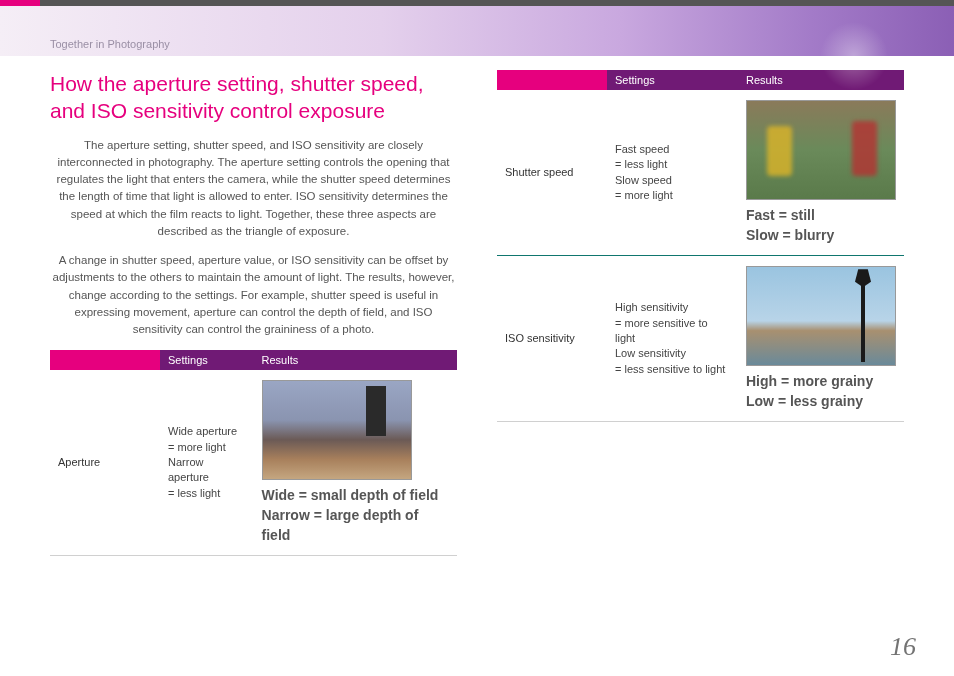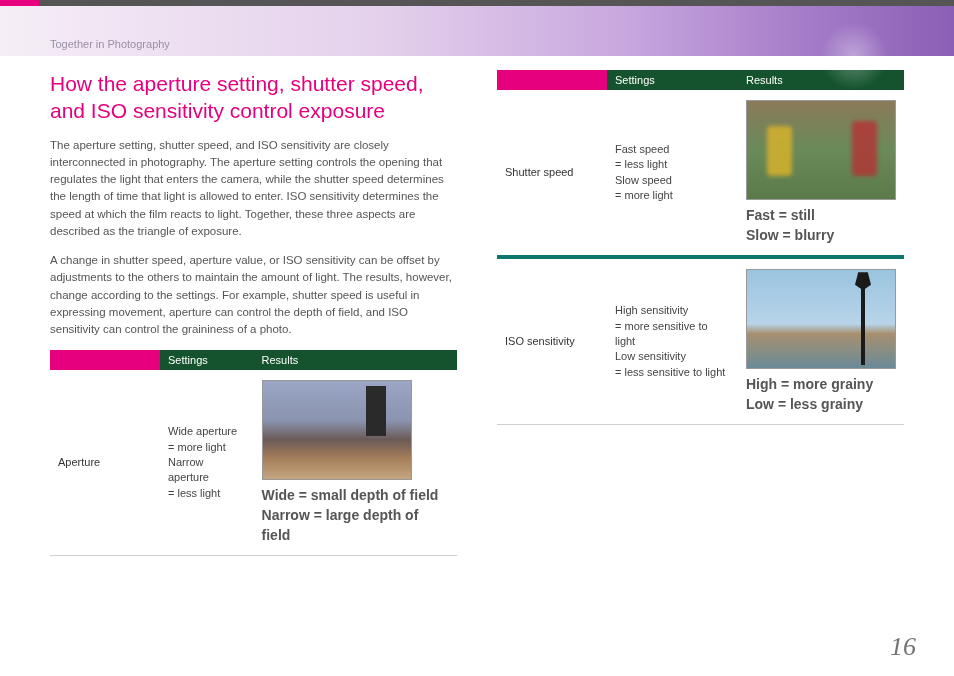--- a/index.html
+++ b/index.html
@@ -37,39 +37,40 @@
     font-weight: 300;
     line-height: 1.3;
     margin-bottom: 12px;
   }
   p.body {
     font-size: 11.5px;
     color: #555;
     line-height: 1.5;
     font-weight: 300;
     margin-bottom: 12px;
+    text-align: center;
   }
   table.exposure {
     width: 100%;
     border-collapse: collapse;
     font-size: 11px;
     color: #444;
   }
   table.exposure thead th {
-    background: #14532d;
+    background: #701a75;
     color: #fff;
     font-weight: 400;
     text-align: left;
     padding: 4px 8px;
     font-size: 11px;
   }
   table.exposure thead th:first-child { background: #e6007e; width: 110px; }
   table.exposure thead th.blank { background: #e6007e; }
   table.exposure tbody td {
-    border-bottom: 4px solid #0f766e;
+    border-bottom: 1px solid #0f766e;
     padding: 10px 8px;
     vertical-align: middle;
     font-weight: 300;
     line-height: 1.4;
   }
   table.exposure tbody td.label { color: #333; }
   table.exposure tbody tr:last-child td { border-bottom: 1px solid #d0d0d0; }
   .thumb {
     width: 150px; height: 100px;
     background: #7a8094;

